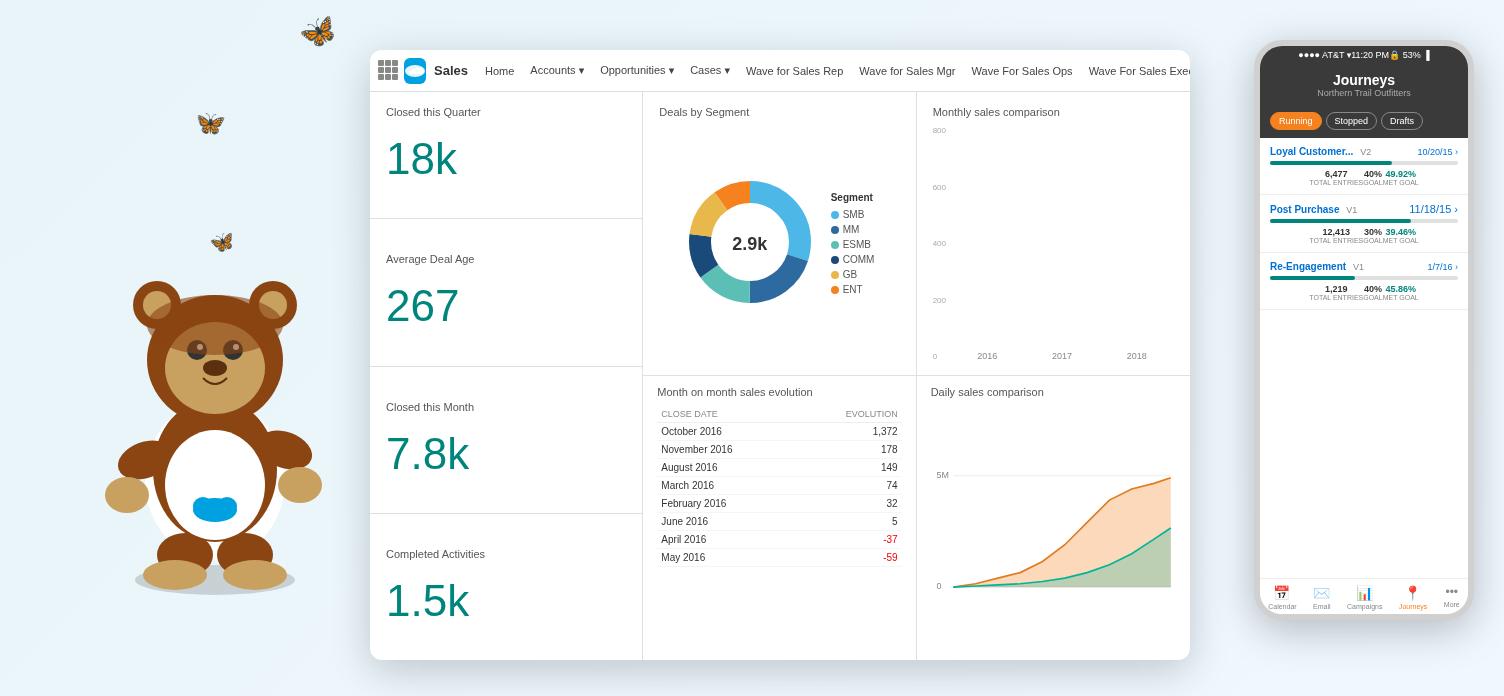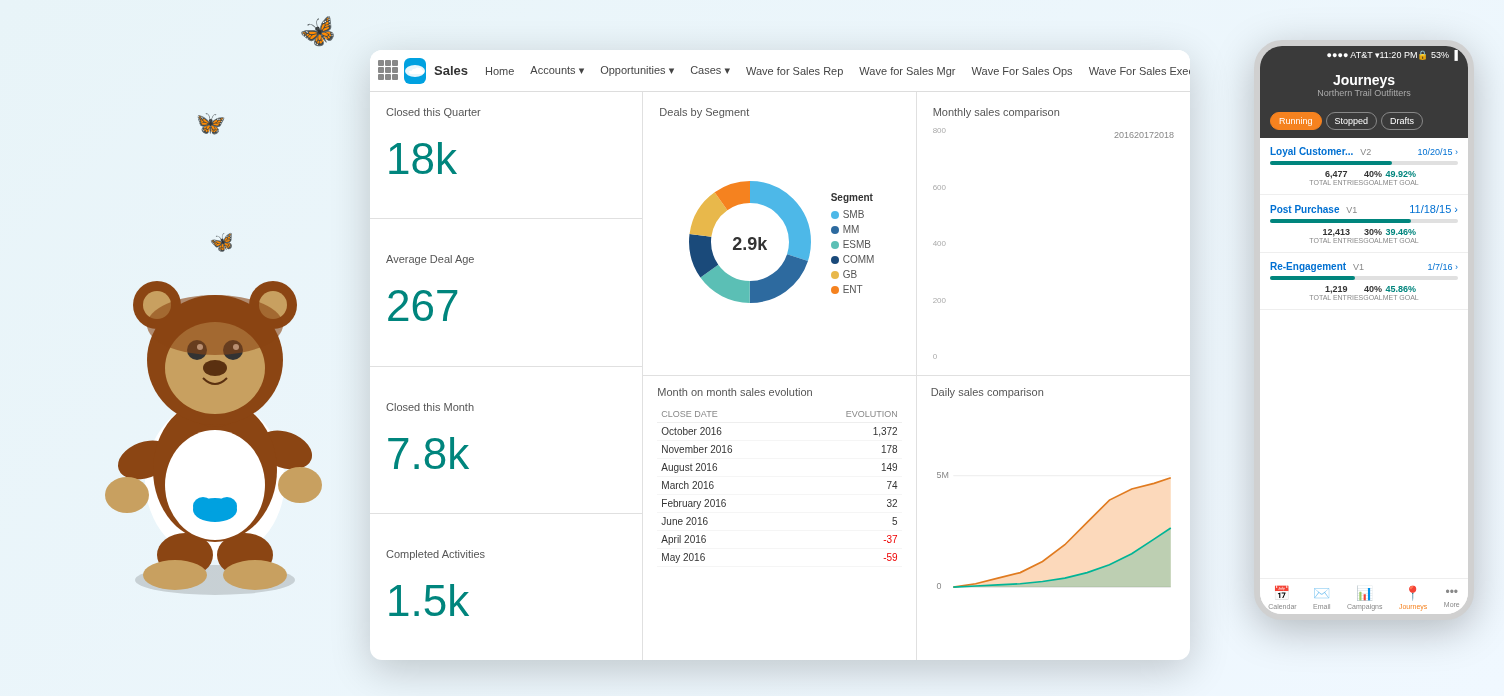--- a/index.html
+++ b/index.html
@@ -252,21 +252,21 @@
       background: #f5f5f5;
       height: 100%;
       display: flex;
       flex-direction: column;
     }
     .phone-status-bar {
       background: #3a3a3a;
       color: #fff;
       font-size: 9px;
       display: flex;
-      justify-content: flex-end;
+      justify-content: center;
       align-items: center;
       padding: 4px 10px;
       flex-shrink: 0;
     }
     .phone-header {
       background: #3a3a3a;
       color: #fff;
       text-align: center;
       padding: 8px 10px;
       flex-shrink: 0;
@@ -463,21 +463,21 @@
     <div class="bar-card">
       <div class="card-title">Monthly sales comparison</div>
       <div class="bar-chart-container">
         <div class="y-axis-labels">
           <span>800</span>
           <span>600</span>
           <span>400</span>
           <span>200</span>
           <span>0</span>
         </div>
-        <div style="flex:1; display:flex; ">
+        <div style="flex:1; display:flex; flex-direction:column;">
           <div class="bar-chart-area">
             <div class="bar-group">
               <div class="bar" style="background:#4db8e8; height:75%;"></div>
               <div class="bar" style="background:#00c0a0; height:55%;"></div>
             </div>
             <div class="bar-group">
               <div class="bar" style="background:#4db8e8; height:72%;"></div>
               <div class="bar" style="background:#00c0a0; height:60%;"></div>
             </div>
             <div class="bar-group">

